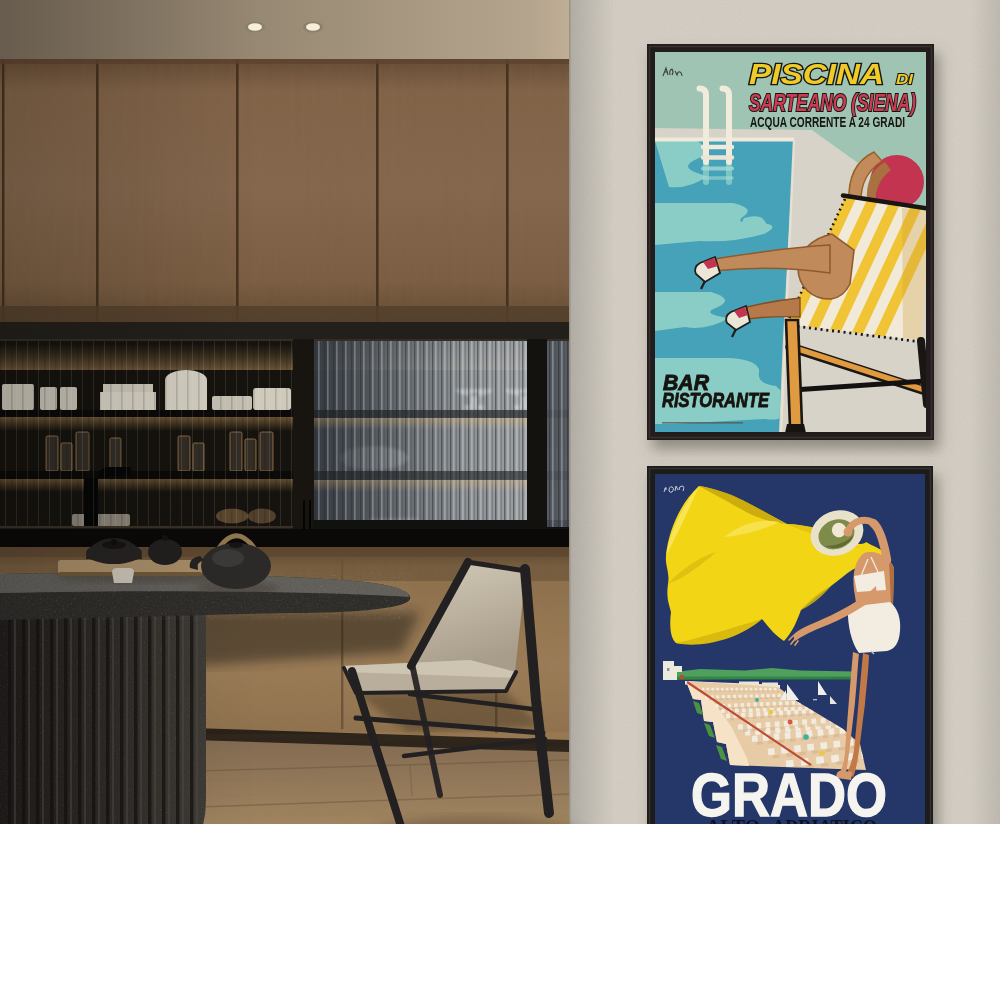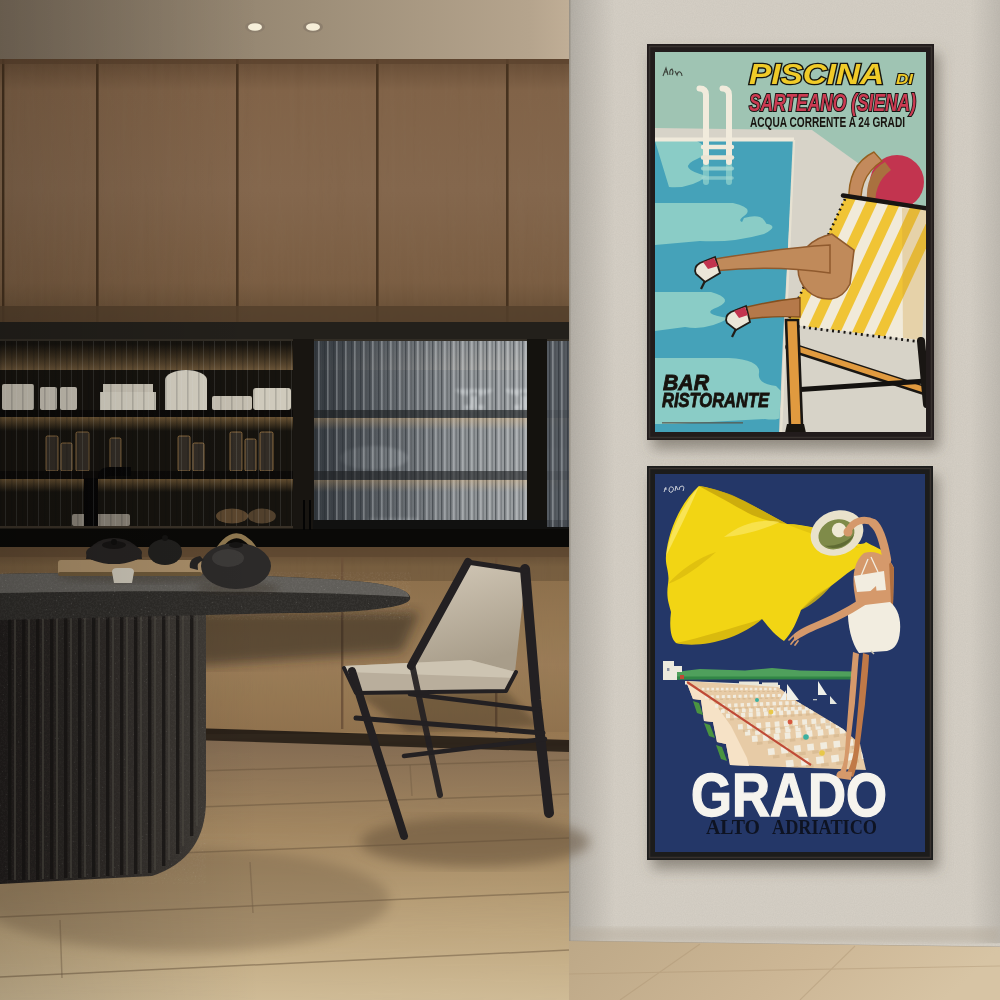--- a/index.html
+++ b/index.html
@@ -1,15 +1,15 @@
 <!DOCTYPE html>
 <html><head><meta charset="utf-8">
 <style>
 html,body{margin:0;padding:0}
-#scene{position:relative;width:1000px;height:1000px;overflow:hidden;background:#d6d0c6;font-family:"Liberation Sans",sans-serif}
+#scene{position:relative;width:1000px;height:824px;overflow:hidden;background:#d6d0c6;font-family:"Liberation Sans",sans-serif}
 svg{display:block}
 </style></head><body>
 <div id="scene">
 <svg width="1000" height="1000" viewBox="0 0 1000 1000">
 <defs>
 <linearGradient id="ceil" x1="0" y1="0" x2="1" y2="0">
  <stop offset="0" stop-color="#7b6d5c"></stop>
           <stop offset="0.55" stop-color="#9d8e78"></stop>
           <stop offset="0.93" stop-color="#b5a48d"></stop>
           <stop offset="1" stop-color="#c0ae96"></stop>

